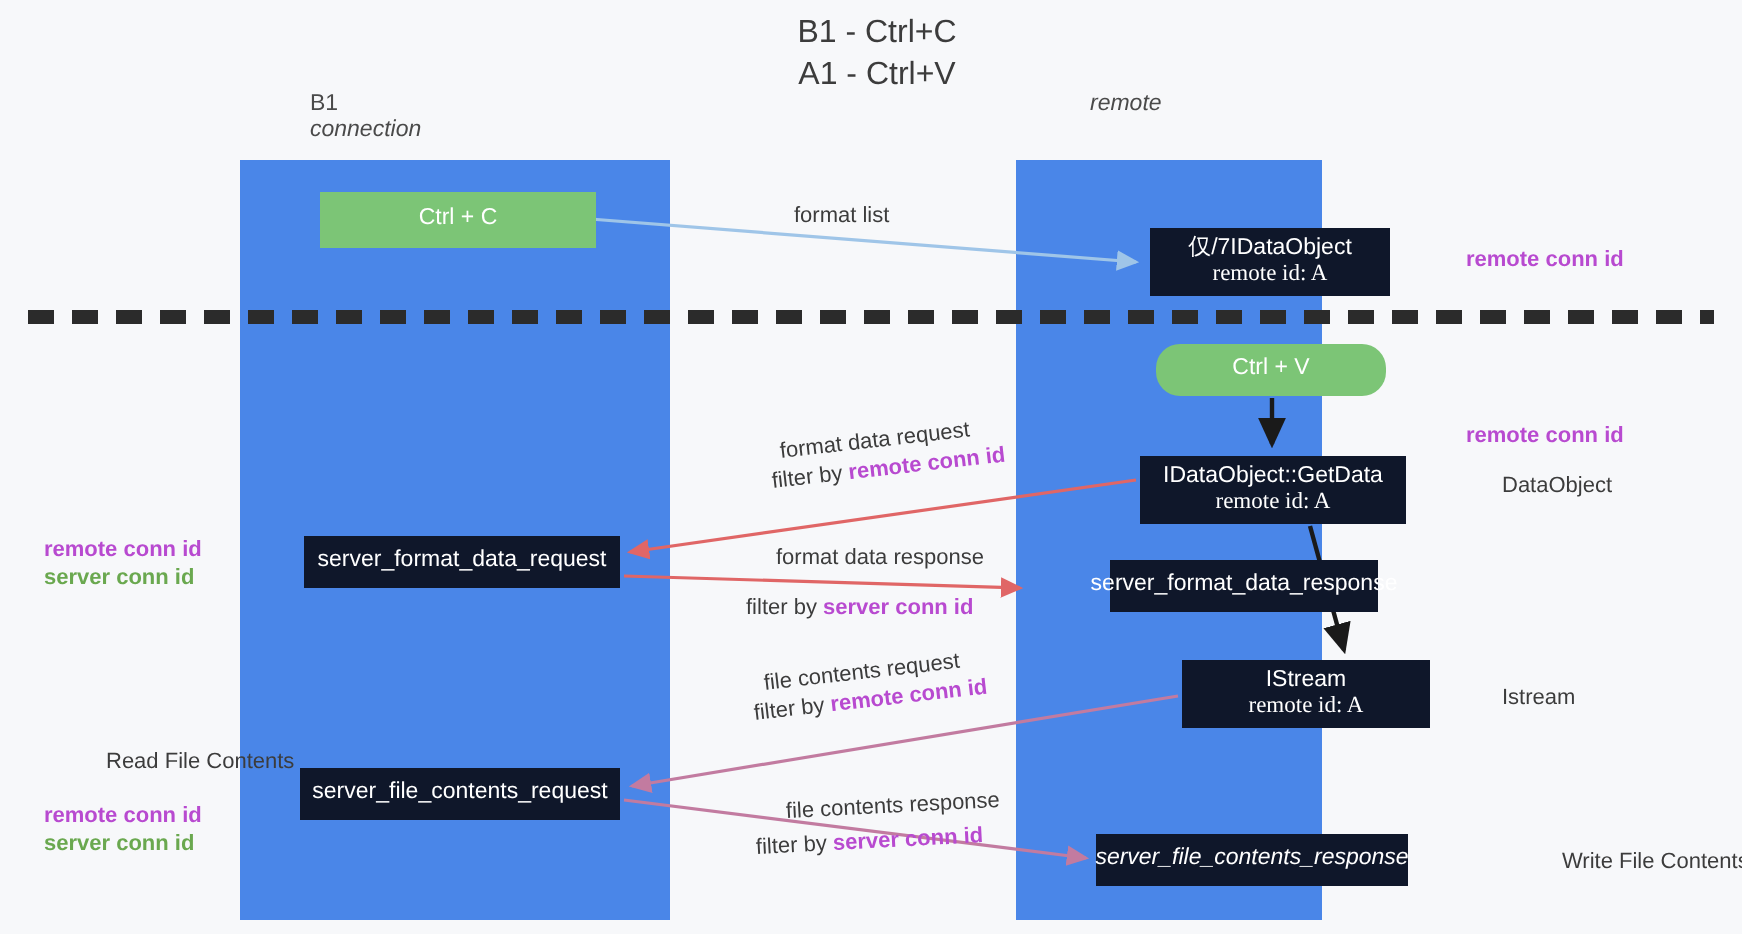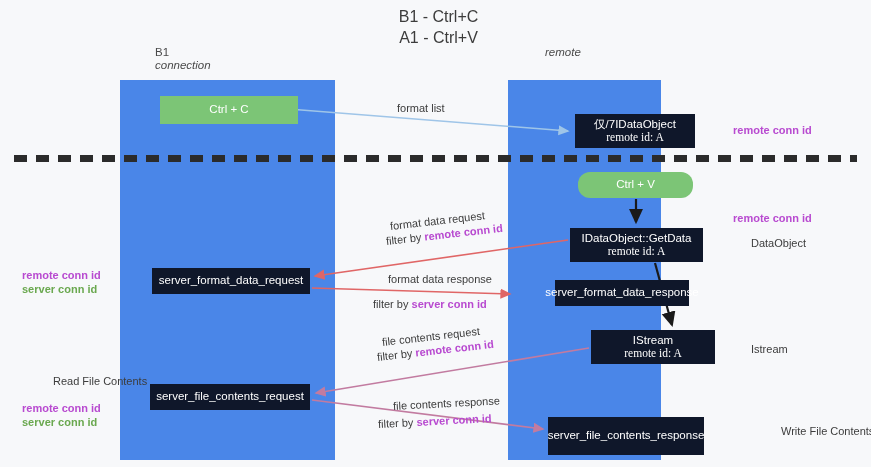--- a/index.html
+++ b/index.html
@@ -46,21 +46,21 @@
   .box .sub{display:block;font-family:Liberation Serif, serif;}
 
   #box-ctrlc{left:160px;top:96px;width:138px;height:28px;}
   #box-idataobject{left:575px;top:114px;width:120px;height:34px;}
   #box-ctrlv{left:578px;top:172px;width:115px;height:26px;border-radius:12px;}
   #box-getdata{left:570px;top:228px;width:133px;height:34px;}
   #box-sfdreq{left:152px;top:268px;width:158px;height:26px;}
   #box-sfdresp{left:515px;top:280px;width:134px;height:26px;margin-left:40px;}
   #box-istream{left:591px;top:330px;width:124px;height:34px;}
   #box-sfcreq{left:150px;top:384px;width:160px;height:26px;}
-  #box-sfcresp{left:548px;top:417px;width:156px;height:38px;}
+  #box-sfcresp{left:548px;top:417px;width:156px;height:26px;font-style:italic;}
 
   
   .ann{position:absolute;font-size:11px;line-height:14px;white-space:nowrap;}
   .c-purple{color:#b84ad0;font-weight:bold;}
   .c-green{color:#6aa84f;font-weight:bold;}
   .c-dark{color:#3c3c3c;padding-left:25px;}
 
   #ann-r1{left:733px;top:123px;}
   #ann-r2{left:733px;top:211px;}
   #ann-r3{left:726px;top:236px;}

